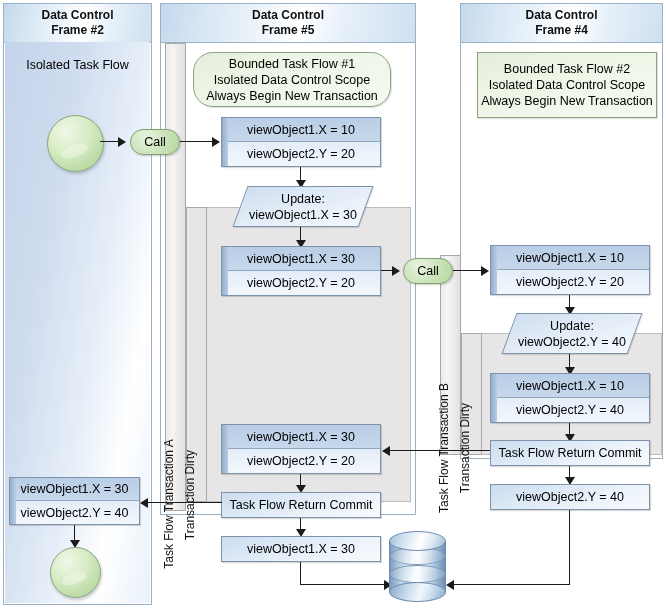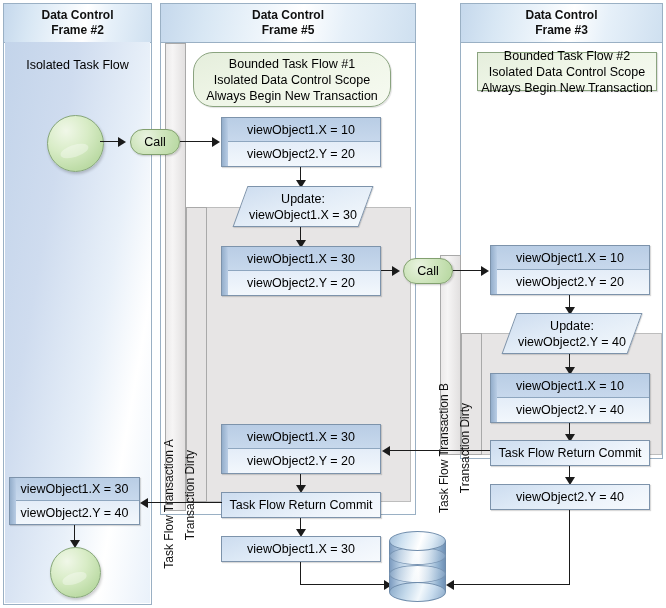--- a/index.html
+++ b/index.html
@@ -202,35 +202,35 @@
 <div class="arrow ar-left" style="left:140px;top:498px;"></div>
 
 <div class="ln vln" style="left:300px;top:562px;height:23px;"></div>
 <div class="ln hln" style="left:300px;top:584px;width:88px;"></div>
 <div class="arrow ar-right" style="left:384px;top:580px;"></div>
 
 <div class="frame" style="left:460px;top:3px;width:203px;height:456px;">
   <div class="frame-head">
     <div>
       <div>Data Control</div>
-      <div>Frame #3</div>
+      <div>Frame #4</div>
     </div>
   </div>
 </div>
 
 <div class="band band-outer" style="left:440px;top:255px;width:21px;height:200px;">
   <div class="vlabel">Task Flow Transaction B</div>
 </div>
 
 <div class="band band-inner" style="left:461px;top:333px;width:21px;height:122px;">
   <div class="vlabel">Transaction Dirty</div>
 </div>
 <div class="dirty-region" style="left:482px;top:333px;width:180px;height:122px;border:1px solid #bdbdbd;border-left:none;box-sizing:border-box;"></div>
 
-<div class="greenbox" style="left:477px;top:52px;width:180px;height:39px;">
+<div class="greenbox" style="left:477px;top:52px;width:180px;height:66px;">
   <div>
     <div>Bounded Task Flow #2</div>
     <div>Isolated Data Control Scope</div>
     <div>Always Begin New Transaction</div>
   </div>
 </div>
 
 <div class="callnode" style="left:403px;top:258px;width:50px;height:26px;">
   <span>Call</span>
 </div>

